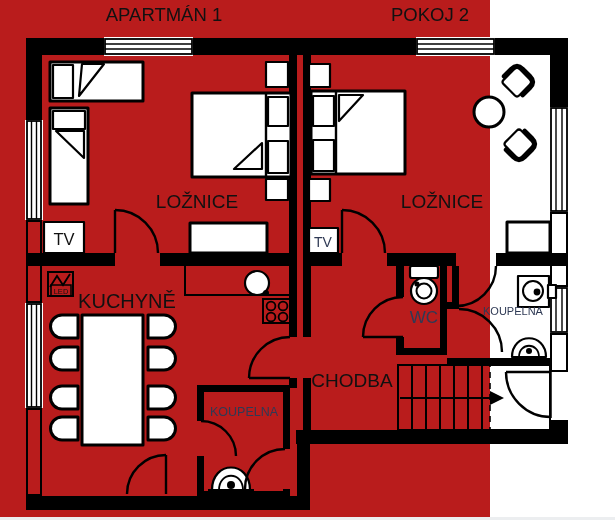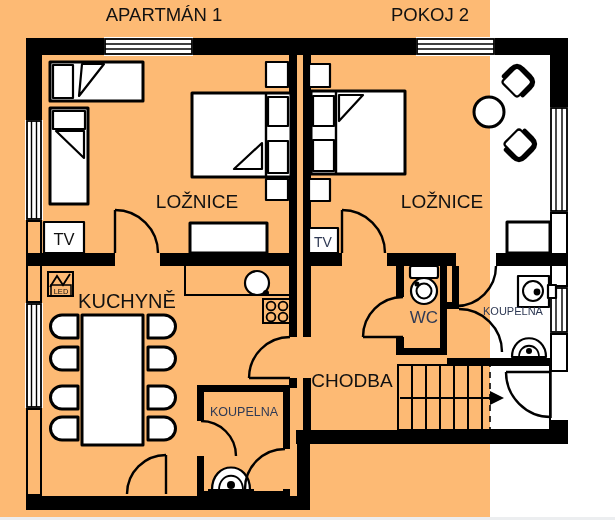--- a/index.html
+++ b/index.html
@@ -1,17 +1,17 @@
 <!DOCTYPE html>
 <html style="--label: #111111; --small-label: #2f3a55;"><head>
 <meta charset="utf-8">
 <style>
   html,body{margin:0;padding:0;background:#fff;}
   body{width:615px;height:520px;overflow:hidden;}
-  #plan-wrap{width:490px;height:520px;position:relative;background:#fdba74;}
+  #plan-wrap{width:490px;height:520px;position:relative;background:#b91c1c;}
   svg{display:block;}
   text{font-family:"Liberation Sans","DejaVu Sans",sans-serif;fill:var(--label,#111111);}
   .lbl{fill:var(--label,#111111);}
   .lbl-small{fill:var(--small-label,#2f3a55);}
   .wall{fill:#000;}
   .white{fill:#fff;}
   .ln{stroke:#000;fill:none;}
   .furn{fill:#fff;stroke:#000;stroke-width:3;stroke-linejoin:round;}
   .furn2{fill:#fff;stroke:#000;stroke-width:2.2;stroke-linejoin:round;}
   .door{fill:none;stroke:#000;stroke-width:2.4;}

